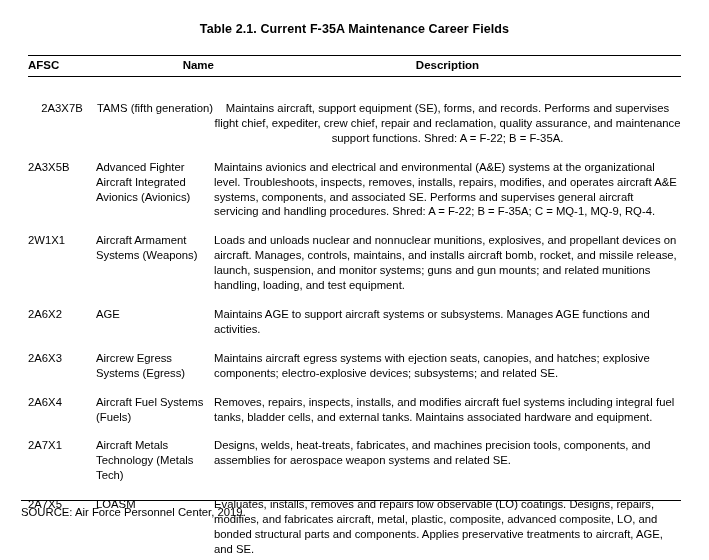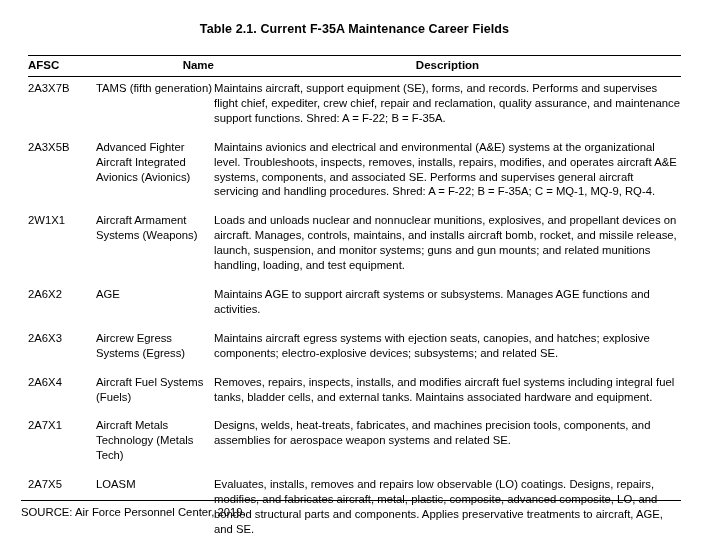--- a/index.html
+++ b/index.html
@@ -71,21 +71,22 @@
   }
   td.c-name {
     padding-right: 14px;
   }
   td.c-desc {
     padding-right: 2px;
     text-align: left;
     margin-left: 11px;
   }
   tbody tr:first-child td {
-    padding-top: 4px;
+    padding-top: 24px;
+    text-align: center;
   }
   .source-wrap {
     position: absolute;
     left: 21px;
     right: 28px;
     bottom: 8px;
   }
   .source-rule {
     border-top: 1.1px solid #000;
     margin-bottom: 4px;

